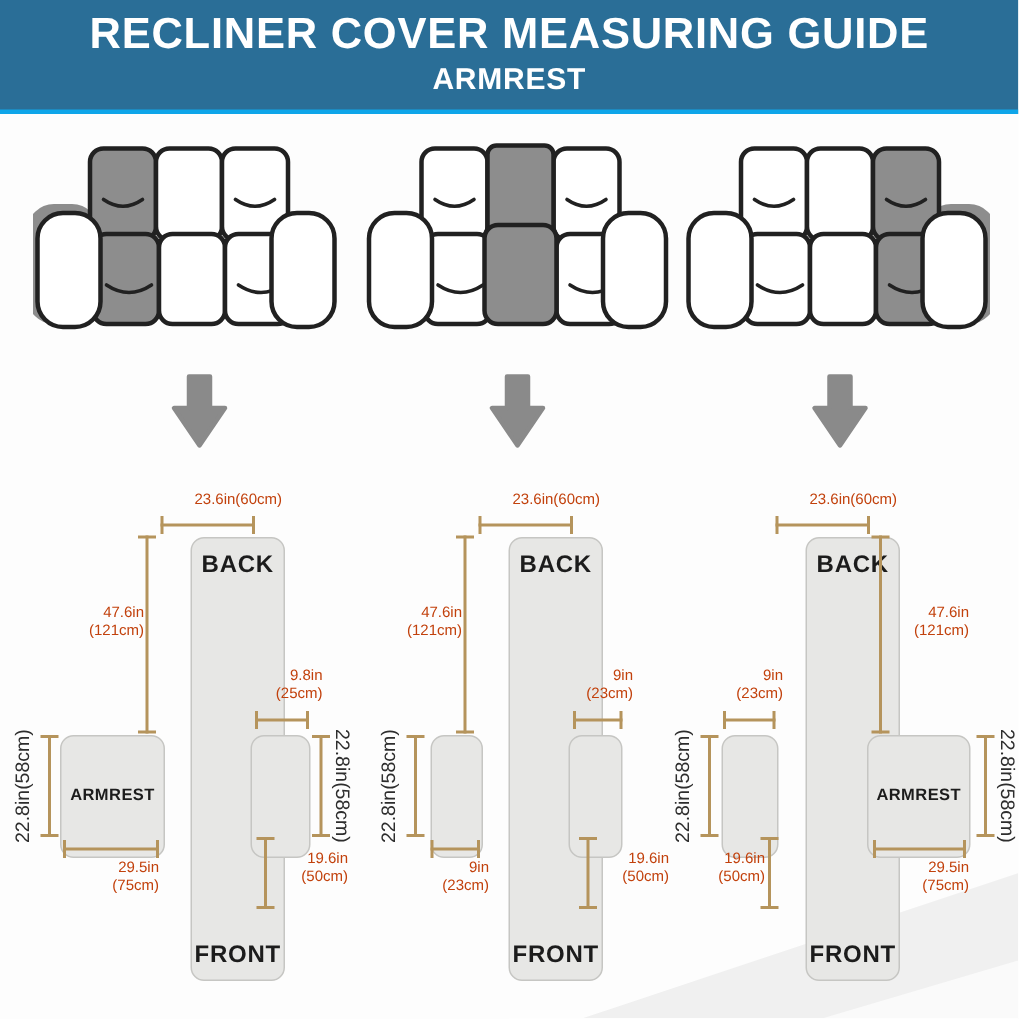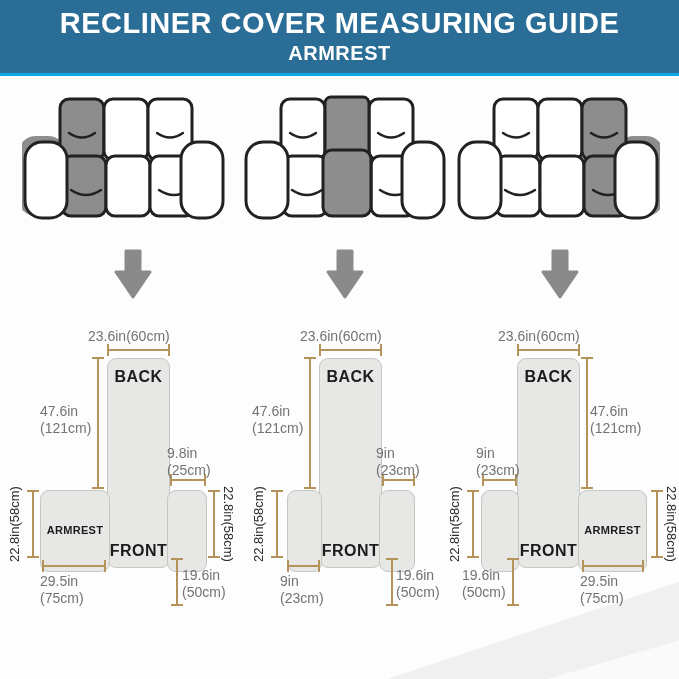--- a/index.html
+++ b/index.html
@@ -27,38 +27,38 @@
   .sofa{position:absolute; top:92px;}
   .sofa1{left:22px;} .sofa2{left:243px;} .sofa3{left:456px;}
   
   .arrow{position:absolute; top:248px;}
   .arr1{left:111px;} .arr2{left:323px;} .arr3{left:538px;}
   
   .panel{
     position:absolute; background:#e7e7e5; border:1px solid #c6c6c3;
     border-radius:9px; box-sizing:border-box;
   }
-  .strip{width:63px; height:210px; top:358px;}
+  .strip{width:63px; height:296px; top:358px;margin-left:20px;}
   .strip .back-lbl{position:absolute; top:9px; left:0; width:100%; text-align:center;
     font-size:16px; font-weight:bold; color:#1c1c1c; letter-spacing:.5px;}
   .strip .front-lbl{position:absolute; bottom:7px; left:0; width:100%; text-align:center;
     font-size:16px; font-weight:bold; color:#1c1c1c; letter-spacing:.5px;}
   .wing{top:490px; height:82px;}
   .wing .armrest-lbl{position:absolute; top:50%; left:0; width:100%; margin-top:-7px;
     text-align:center; font-size:11px; font-weight:bold; color:#1c1c1c; letter-spacing:.3px;}
   
   .mh{position:absolute; height:2px; background:#b5945c;}
   .mh::before,.mh::after{content:""; position:absolute; width:2px; height:12px; top:-5px; background:#b5945c;}
   .mh::before{left:0;} .mh::after{right:0;}
   .mv{position:absolute; width:2px; background:#b5945c;}
   .mv::before,.mv::after{content:""; position:absolute; height:2px; width:12px; left:-5px; background:#b5945c;}
   .mv::before{top:0;} .mv::after{bottom:0;}
   
-  .dim{position:absolute; font-size:14px; color:#737373; line-height:1.18;
-       text-align:left; white-space:pre-line;}
+  .dim{position:absolute; font-size:10px; color:#c2410c; line-height:1.18;
+       text-align:right; white-space:pre-line;}
   .vdim{position:absolute; writing-mode:vertical-rl; font-size:13px; color:#2d2d2d;
         height:76px; text-align:center;}
   .vdim.up{transform:rotate(180deg);}
 </style>
 </head>
 <body>
 
 <div class="page">
 
   <div class="hdr">

